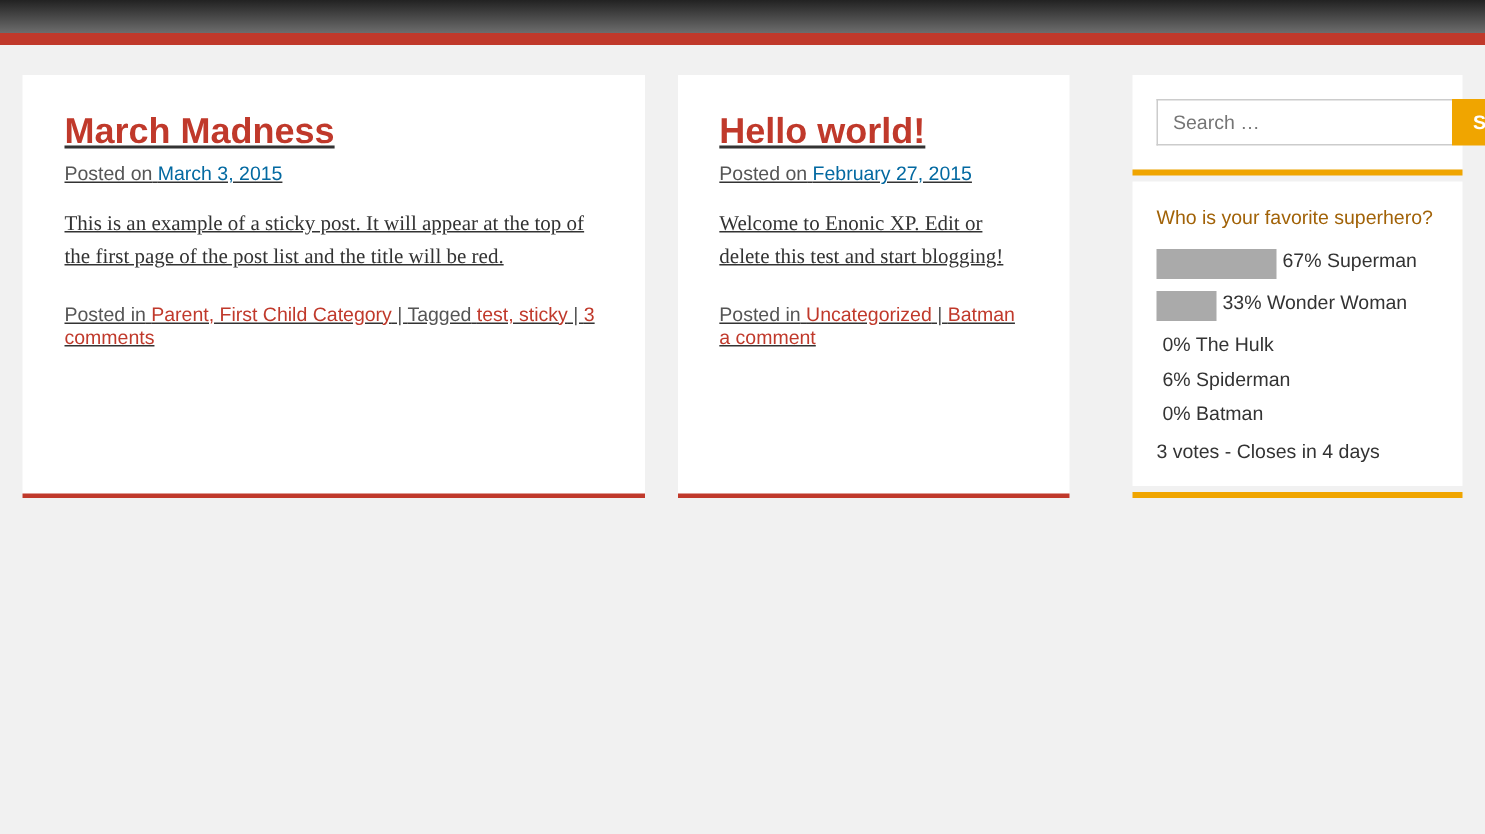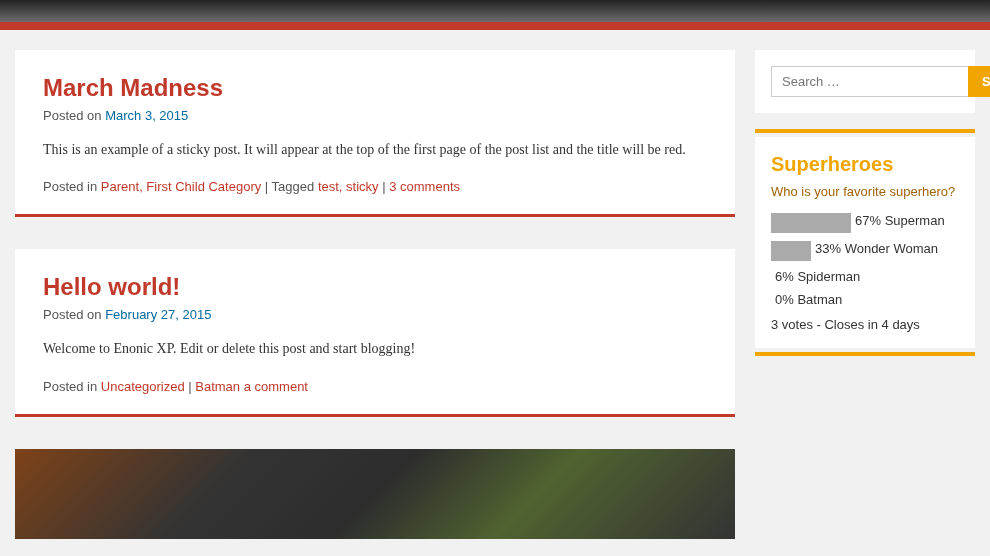--- a/index.html
+++ b/index.html
@@ -34,22 +34,23 @@
       display: flex;
       gap: 20px;
       padding: 20px 15px;
       background: #f1f1f1;
     }
 
     
     .content-area {
       flex: 1;
       display: flex;
-      flex-direction: column;
-      gap: 32px;
+      flex-direction: row;
+      gap: 22px;
+      text-decoration: underline;
     }
 
     
     .post-card {
       background: #fff;
       border-bottom: 3px solid #c0392b;
       padding: 24px 28px 20px;
     }
 
     .post-title {
@@ -112,21 +113,21 @@
       flex-shrink: 0;
       display: flex;
       flex-direction: column;
       gap: 0;
     }
 
     
     .widget {
       background: #fff;
       padding: 16px;
-      margin-bottom: 16px;
+      margin-bottom: 0;
     }
 
     .search-form {
       display: flex;
       gap: 0;
     }
 
     .search-input {
       flex: 1;
       border: 1px solid #ccc;
@@ -237,21 +238,21 @@
         | <a>3 comments</a>
       </div>
     </div>
 
     <div class="post-card">
       <a class="post-title">Hello world!</a>
       <div class="post-meta">
         <span>Posted on</span>
         <a>February 27, 2015</a>
       </div>
-      <div class="post-content">Welcome to Enonic XP. Edit or delete this post and start blogging!</div>
+      <div class="post-content">Welcome to Enonic XP. Edit or delete this test and start blogging!</div>
       <div class="post-footer">
         <span>Posted in</span>
         <a>Uncategorized</a>
         | <a>Batman a comment</a>
       </div>
     </div>
 
     <div class="post-image-card">
       <div class="img-sim"></div>
     </div>
@@ -263,32 +264,34 @@
     <div class="widget">
       <div class="search-form">
         <input class="search-input" type="text" placeholder="Search …" style="">
         <button class="search-button">Search</button>
       </div>
     </div>
 
     <div class="widget-divider"></div>
 
     <div class="poll-widget">
-      <div class="widget-title">Superheroes</div>
       <div class="poll-question">Who is your favorite superhero?</div>
 
       <div class="poll-option">
         <span class="poll-bar" style="width:80px;"></span>
         <span class="poll-label">67% Superman</span>
       </div>
       <div class="poll-option">
         <span class="poll-bar" style="width:40px;"></span>
         <span class="poll-label">33% Wonder Woman</span>
       </div>
       <div class="poll-option">
+        <span class="poll-label">0% The Hulk</span>
+      </div>
+      <div class="poll-option">
         <span class="poll-label">6% Spiderman</span>
       </div>
       <div class="poll-option">
         <span class="poll-label">0% Batman</span>
       </div>
 
       <div class="poll-votes-info">3 votes - Closes in 4 days</div>
     </div>
 
     <div class="sidebar-bottom-divider"></div>

